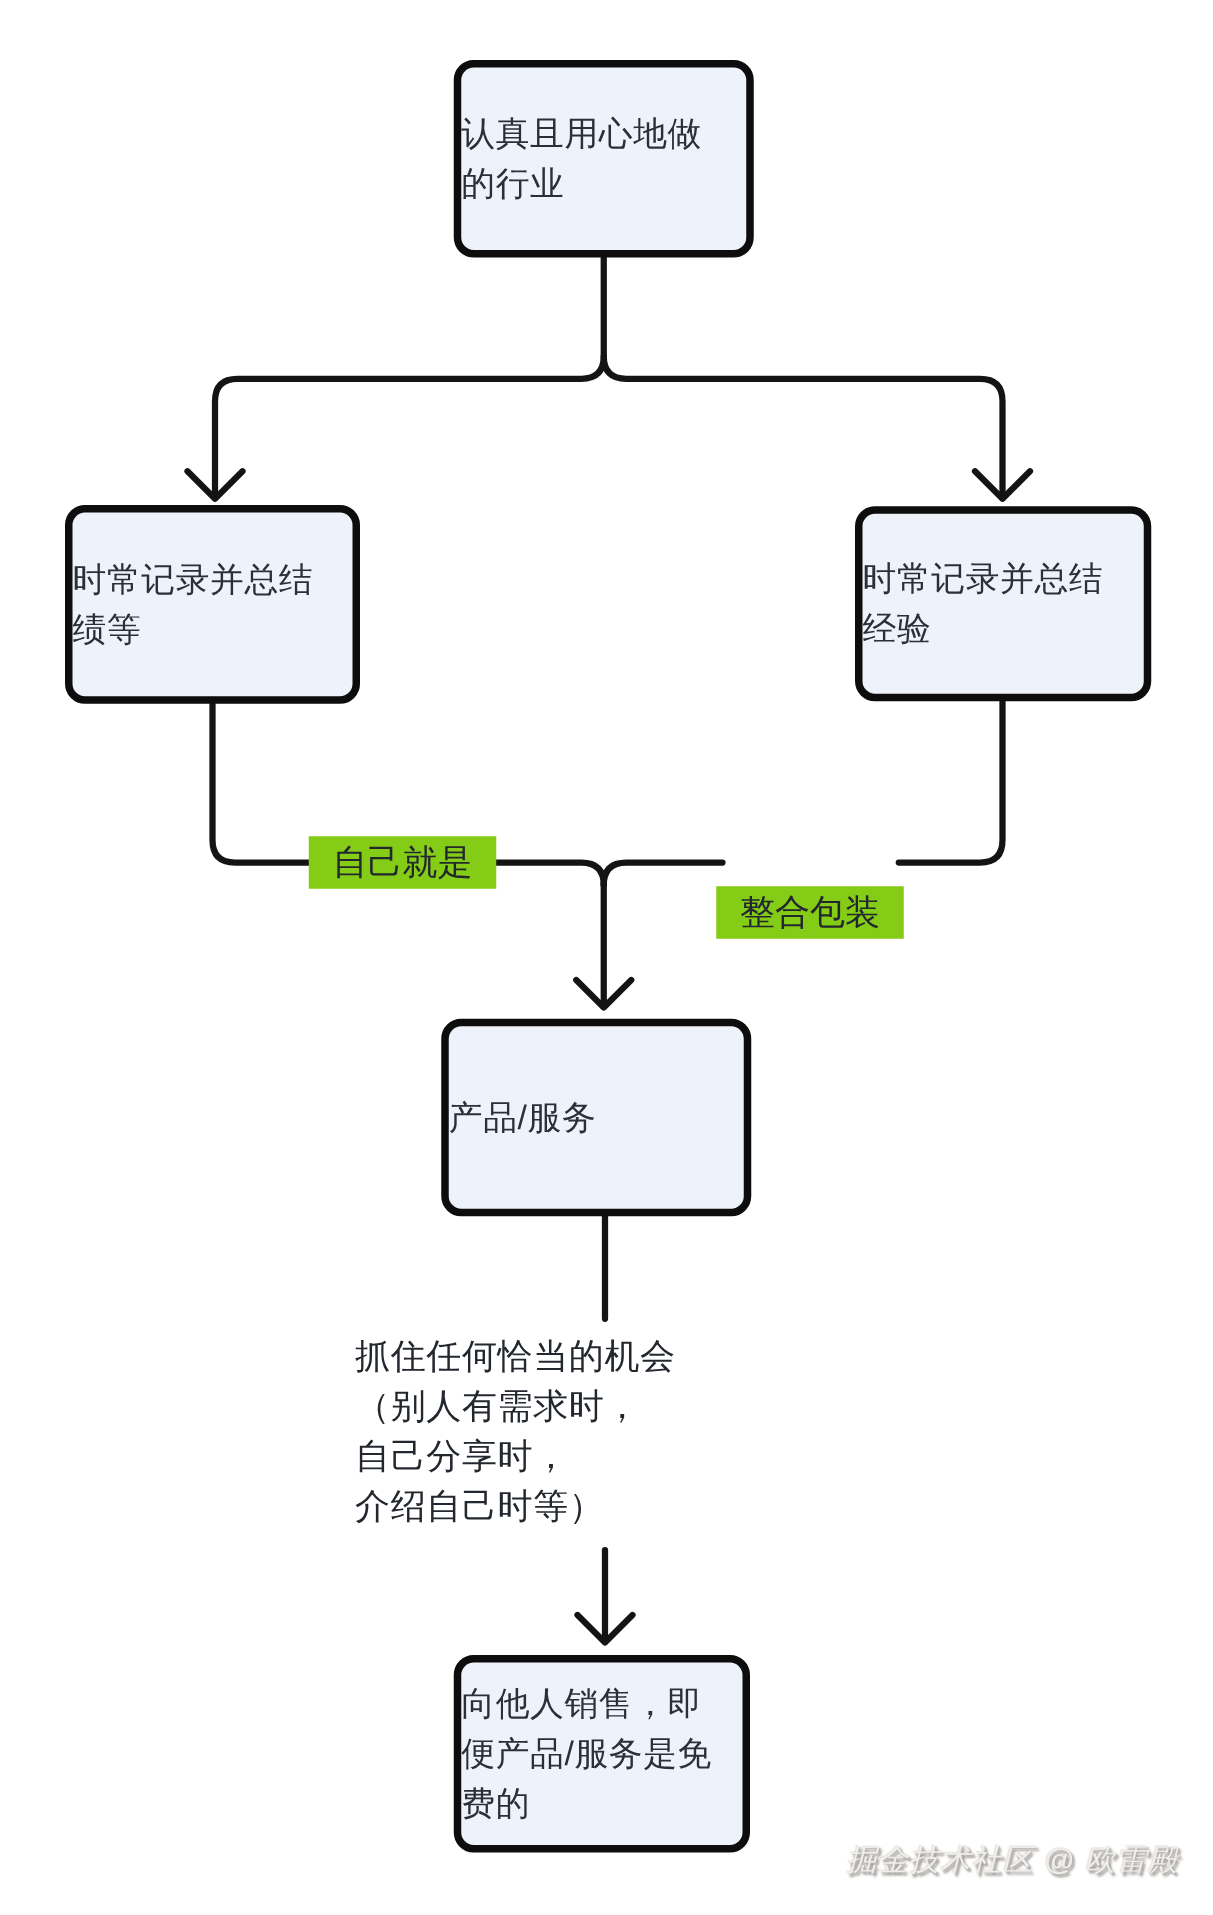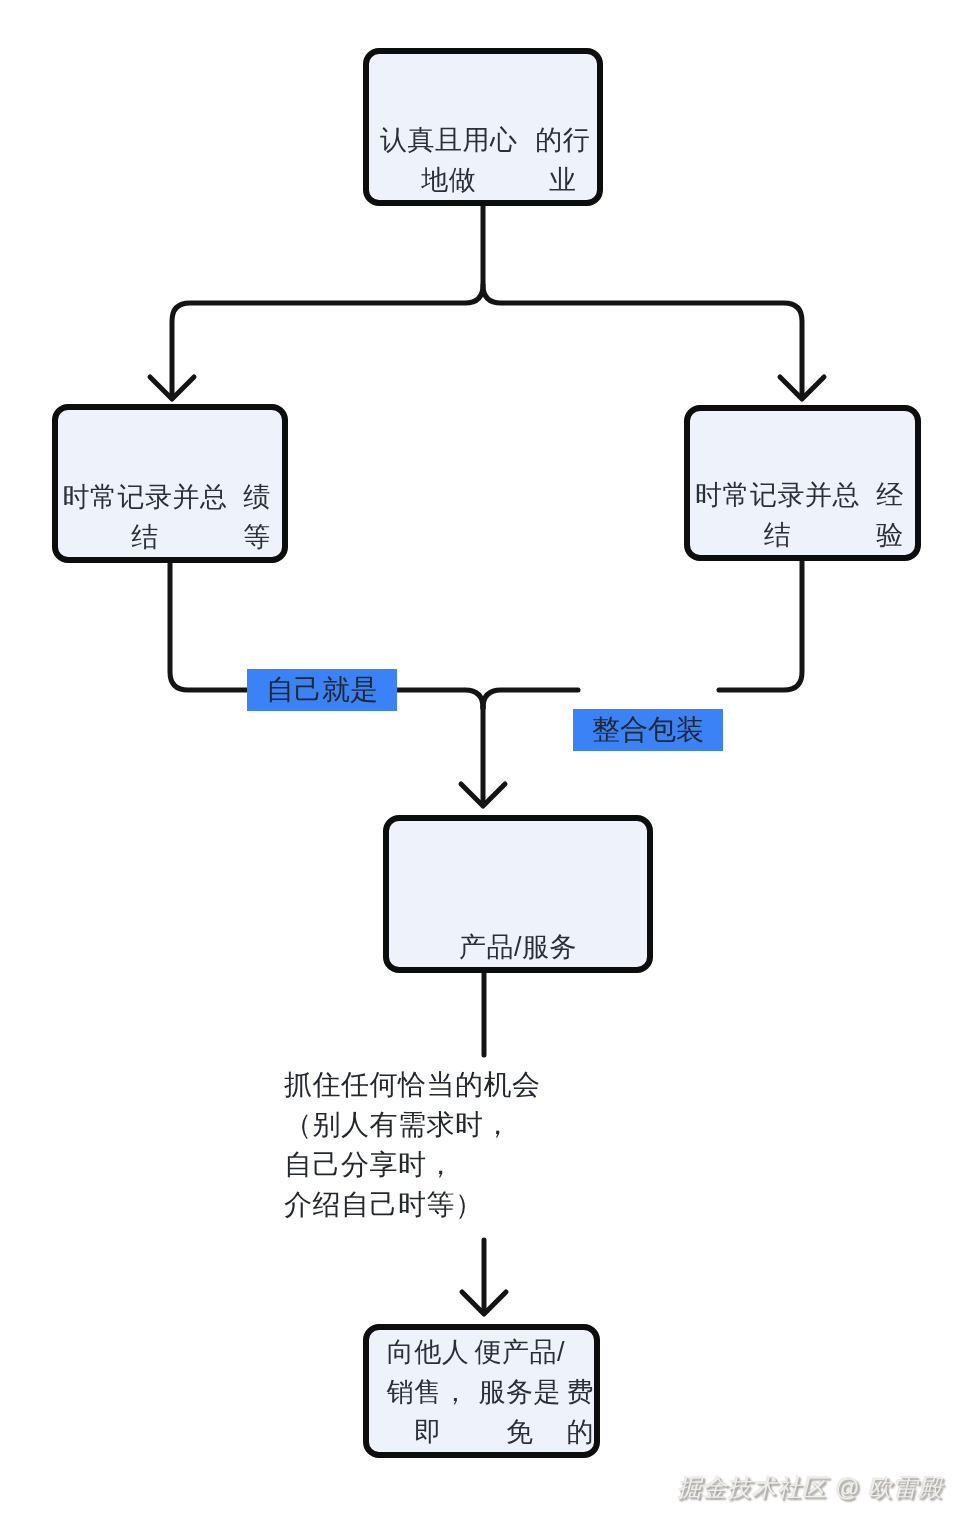--- a/index.html
+++ b/index.html
@@ -31,43 +31,43 @@
     stroke-width: 5;
     stroke-linecap: round;
     stroke-linejoin: round;
   }
   .node {
     position: absolute;
     background: var(--node-fill);
     border: 6px solid var(--node-border);
     border-radius: 16px;
     display: flex;
-    flex-direction: row;
-    align-items: flex-end;
+    flex-direction: column;
+    align-items: flex-start;
     justify-content: center;
     text-align: center;
     font-size: 27px;
     line-height: 40px;
     letter-spacing: 0.5px;
     color: var(--text);
   }
   .node-top     { left: 363px; top: 48px;   width: 240px; height: 158px; }
   .node-left    { left: 52px;  top: 404px;  width: 236px; height: 159px; }
   .node-right   { left: 684px; top: 405px;  width: 237px; height: 156px; }
-  .node-product { left: 383px; top: 815px;  width: 270px; height: 158px; }
-  .node-sell    { left: 363px; top: 1324px; width: 237px; height: 134px; padding-left: 14px; }
+  .node-product { left: 353px; top: 815px;  width: 248px; height: 158px; }
+  .node-sell    { left: 363px; top: 1324px; width: 237px; height: 158px; }
   .edge-label {
     position: absolute;
     width: 150px;
     height: 42px;
     line-height: 42px;
     text-align: center;
     font-size: 28px;
     color: var(--label-text);
-    background: #3b82f6;
+    background: #84cc16;
   }
   .edge-label-left  { left: 247px; top: 669px; }
   .edge-label-right { left: 573px; top: 669px; margin-top: 40px; }
   .note {
     position: absolute;
     left: 284px; top: 1065px;
     width: 400px;
     font-size: 28px;
     line-height: 40px;
     color: var(--label-text);

